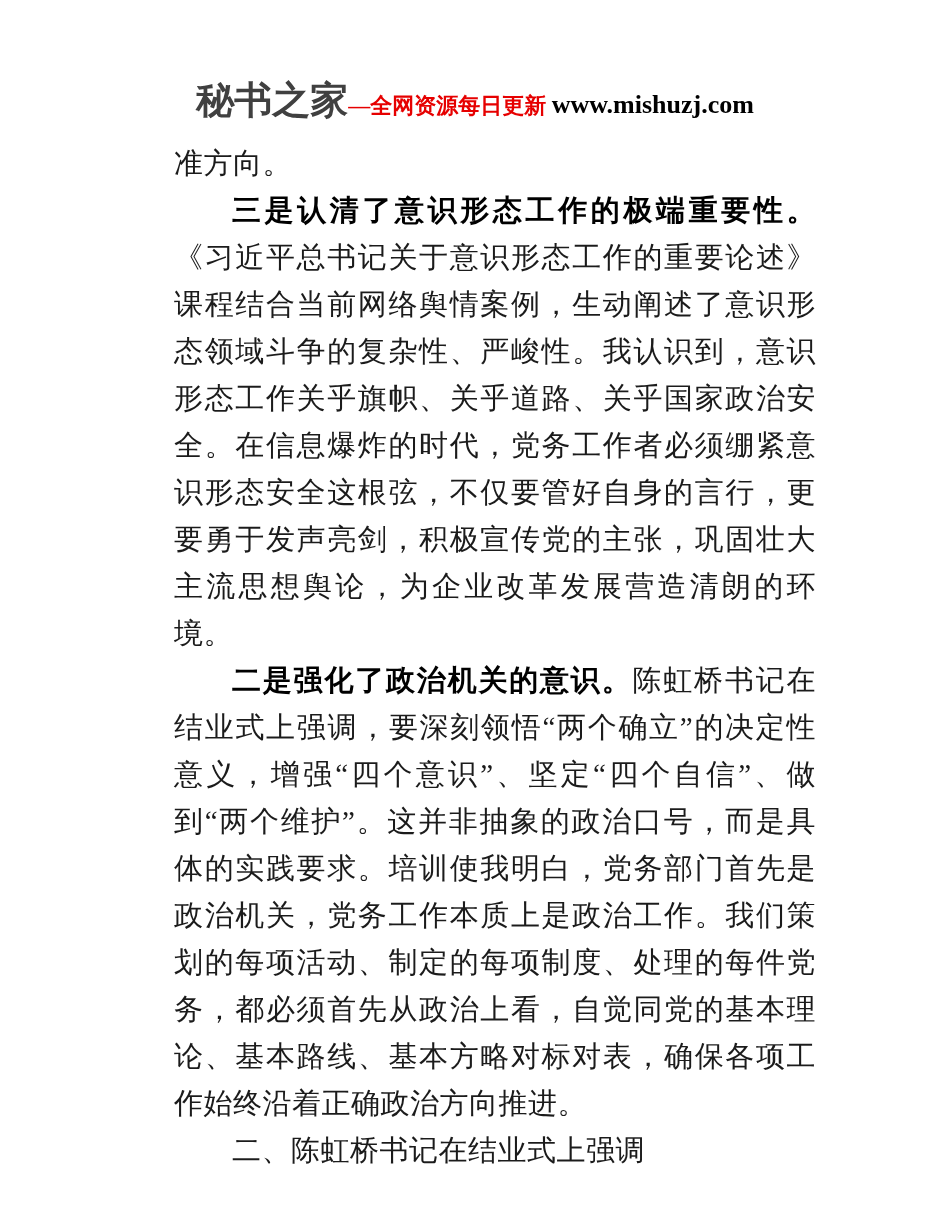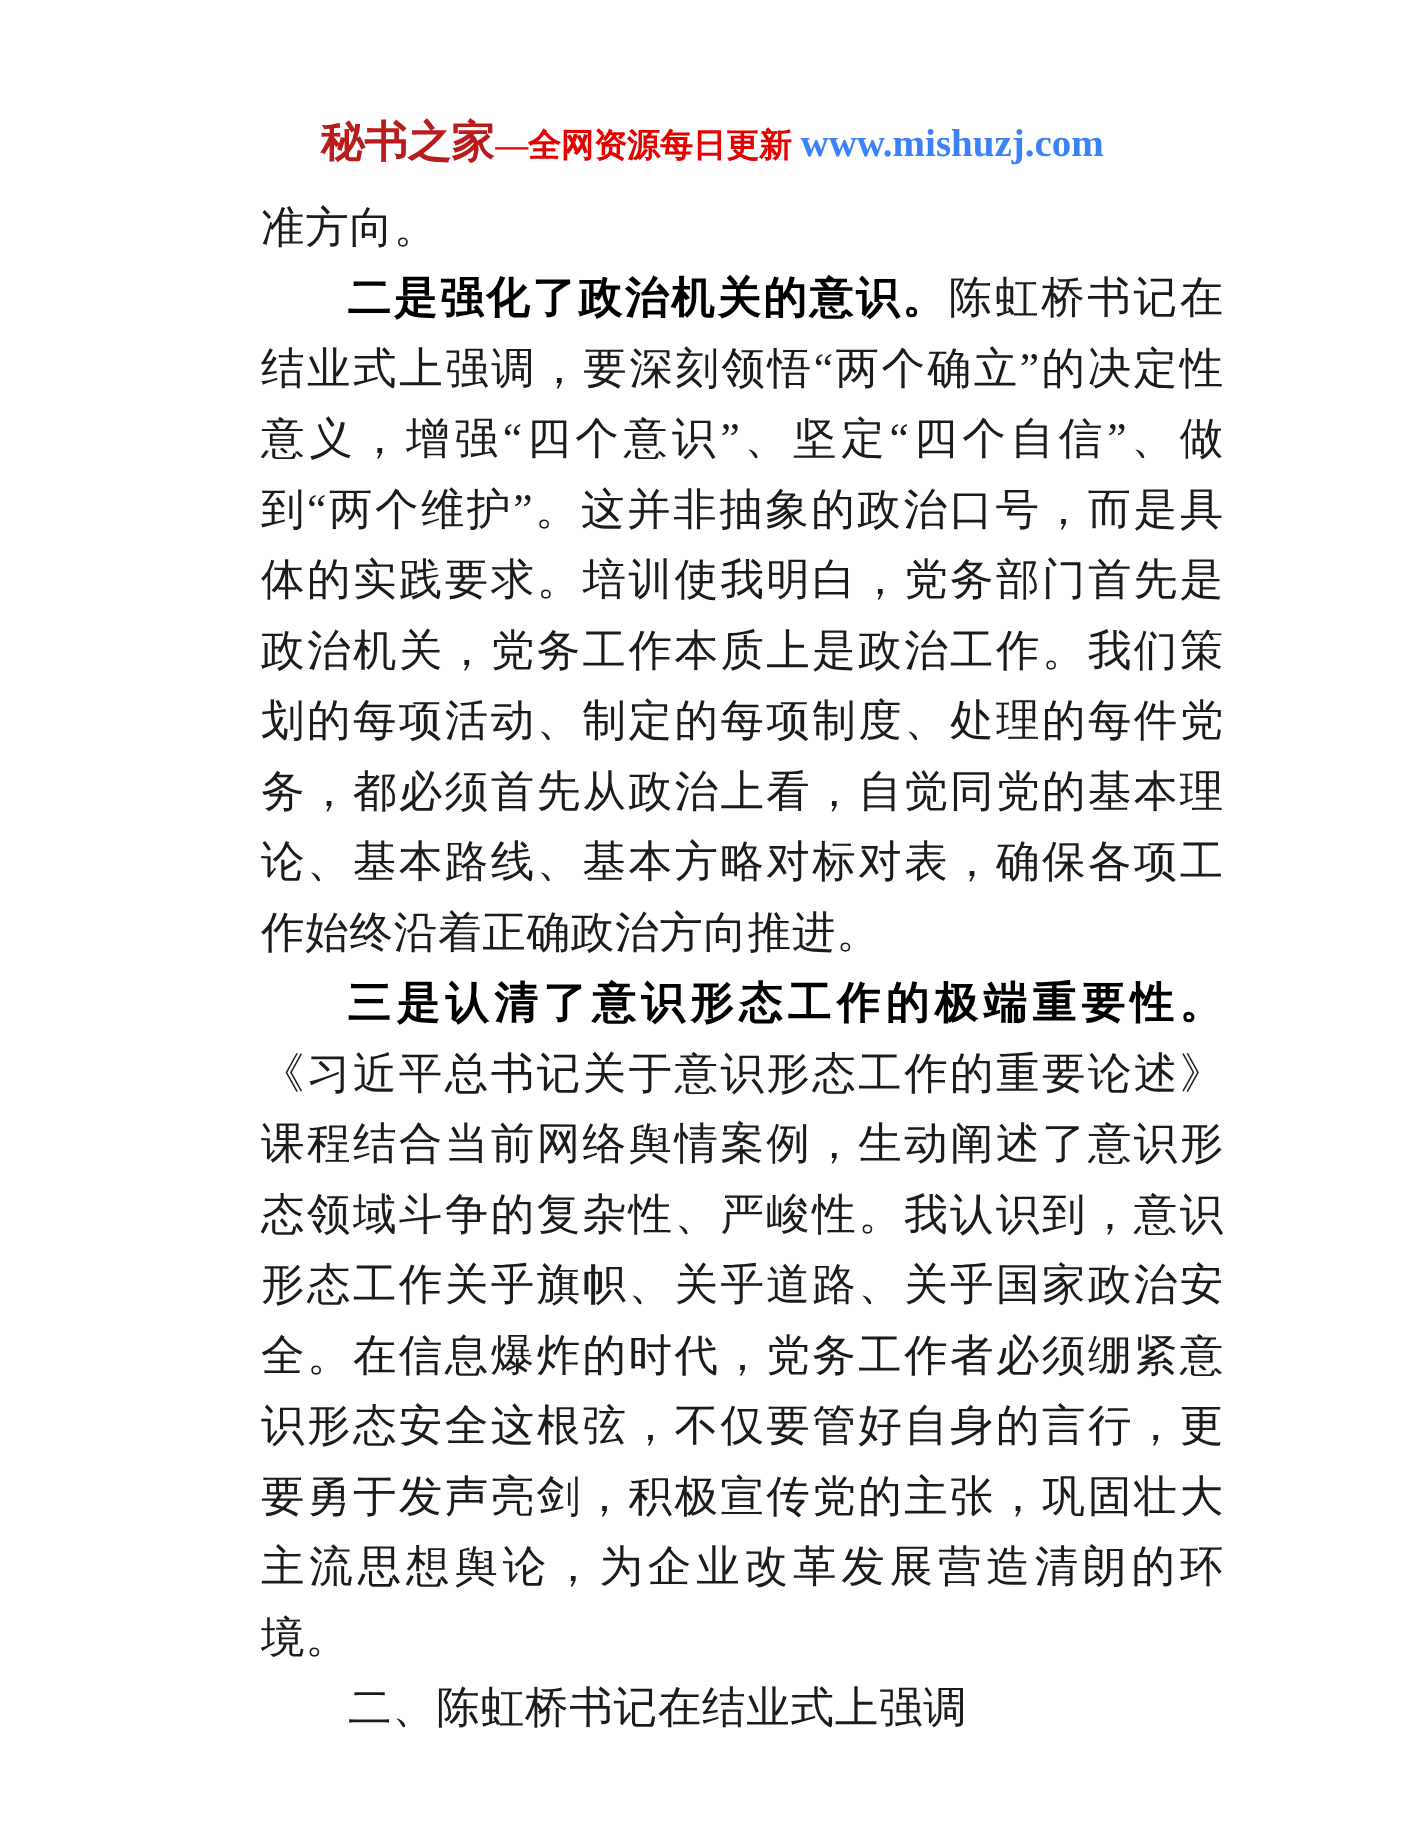--- a/index.html
+++ b/index.html
@@ -18,30 +18,30 @@
     font-family: "Liberation Serif", "DejaVu Serif", serif;
   }
   .doc-header {
     text-align: center;
     white-space: nowrap;
     font-weight: bold;
     margin: 0 0 16px 0;
     line-height: 1.2;
   }
   .doc-header .site-name {
-    color: #b91c1c;
-    font-size: 29px;
+    color: #404040;
+    font-size: 38px;
     text-align: right;
   }
   .doc-header .tagline {
     color: #e60000;
     font-size: 22px;
   }
   .doc-header .site-url {
-    color: #3b82f6;
+    color: #000000;
     font-size: 26px;
     text-decoration: none;
   }
   .doc-body {
     color: #1b1b1b;
     font-size: 29px;
     line-height: 47px;
     text-align: justify;
     letter-spacing: 0.5px;
     margin-left: 40px;
@@ -63,22 +63,22 @@
 <div class="page">
 
   <div class="doc-header">
     <span class="site-name">秘书之家</span><span class="tagline">—全网资源每日更新 </span><a class="site-url">www.mishuzj.com</a>
   </div>
 
   <div class="doc-body">
 
     <p class="para"><span>准方向。</span></p>
 
+    <p class="para indent"><span class="lead">三是认清了意识形态工作的极端重要性。</span><span>《习近平总书记关于意识形态工作的重要论述》课程结合当前网络舆情案例，生动阐述了意识形态领域斗争的复杂性、严峻性。我认识到，意识形态工作关乎旗帜、关乎道路、关乎国家政治安全。在信息爆炸的时代，党务工作者必须绷紧意识形态安全这根弦，不仅要管好自身的言行，更要勇于发声亮剑，积极宣传党的主张，巩固壮大主流思想舆论，为企业改革发展营造清朗的环境。</span></p>
+
     <p class="para indent"><span class="lead">二是强化了政治机关的意识。</span><span>陈虹桥书记在结业式上强调，要深刻领悟“两个确立”的决定性意义，增强“四个意识”、坚定“四个自信”、做到“两个维护”。这并非抽象的政治口号，而是具体的实践要求。培训使我明白，党务部门首先是政治机关，党务工作本质上是政治工作。我们策划的每项活动、制定的每项制度、处理的每件党务，都必须首先从政治上看，自觉同党的基本理论、基本路线、基本方略对标对表，确保各项工作始终沿着正确政治方向推进。</span></p>
-
-    <p class="para indent"><span class="lead">三是认清了意识形态工作的极端重要性。</span><span>《习近平总书记关于意识形态工作的重要论述》课程结合当前网络舆情案例，生动阐述了意识形态领域斗争的复杂性、严峻性。我认识到，意识形态工作关乎旗帜、关乎道路、关乎国家政治安全。在信息爆炸的时代，党务工作者必须绷紧意识形态安全这根弦，不仅要管好自身的言行，更要勇于发声亮剑，积极宣传党的主张，巩固壮大主流思想舆论，为企业改革发展营造清朗的环境。</span></p>
 
     <p class="para indent"><span>二、陈虹桥书记在结业式上强调</span></p>
 
 
   </div>
 
 </div>
 
 </body></html>

